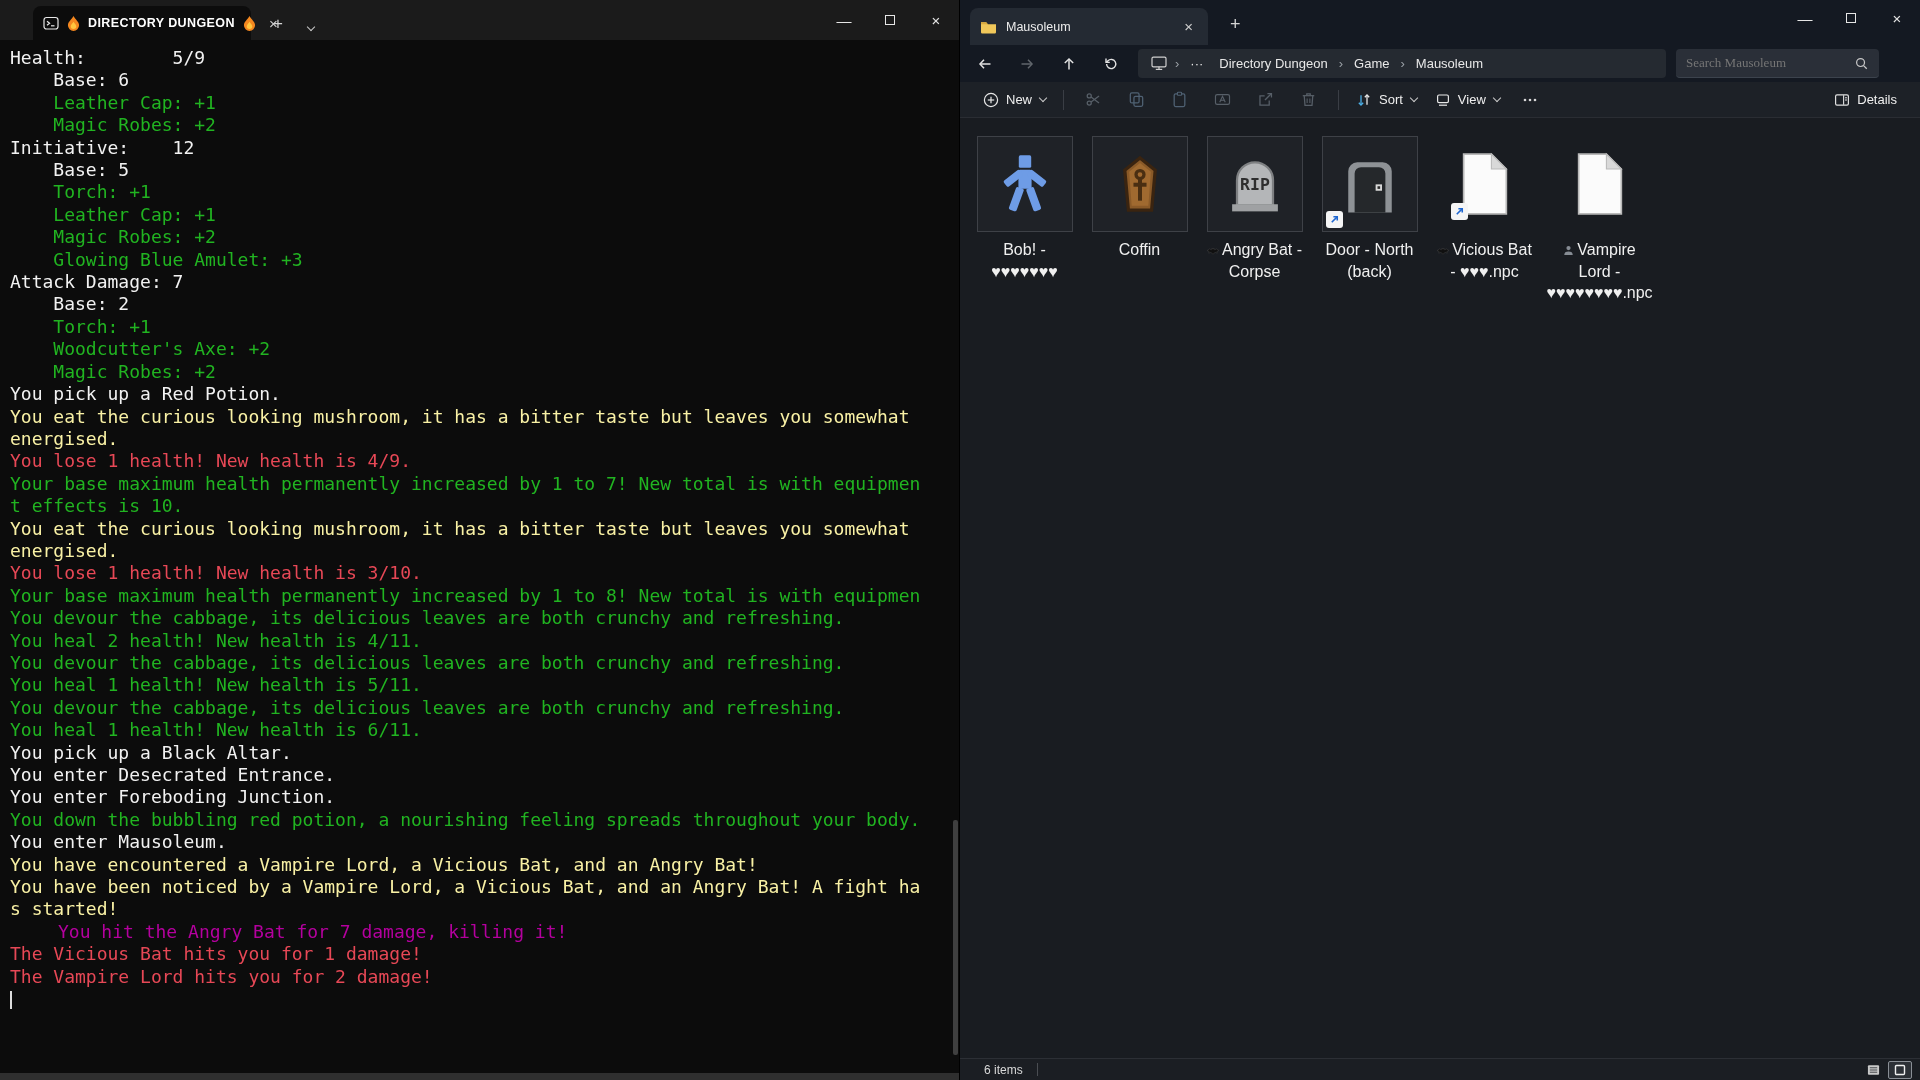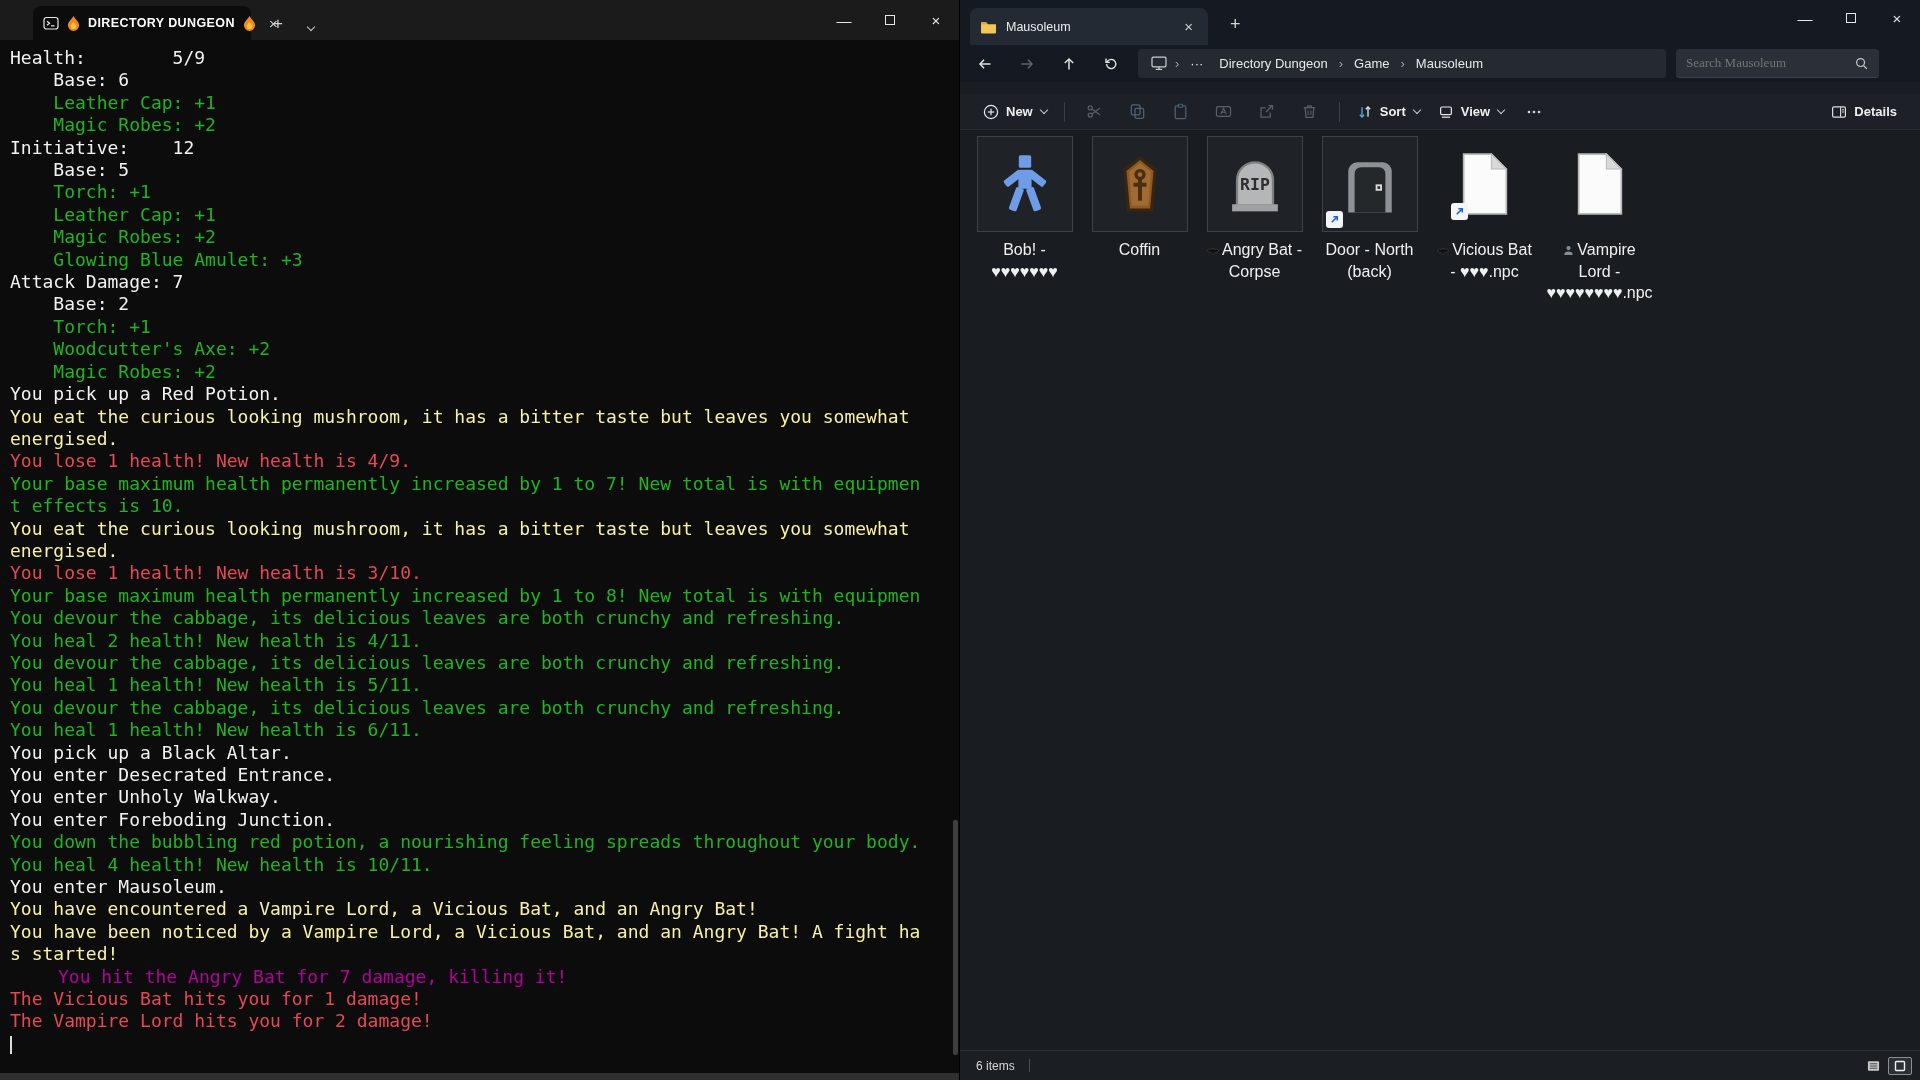--- a/index.html
+++ b/index.html
@@ -40,43 +40,43 @@
   .exp-navrow { position:absolute; left:0; top:45px; width:100%; height:37px; display:flex; align-items:center; }
   .nav-ico { width:34px; height:28px; display:flex; align-items:center; justify-content:center; border-radius:4px; margin-left:8px; }
   .crumb-pill { margin-left:10px; width:528px; height:29px; background:#252a31; border-radius:4px;
                 display:flex; align-items:center; padding:0 10px; gap:4px; }
   .crumb-item { color:#e8e8e8; font-size:13px; padding:2px 6px; border-radius:3px; white-space:nowrap; }
   .crumb-sep { color:#9aa0a6; font-size:13px; padding:0 1px; }
   .search-pill { margin-left:10px; width:203px; height:29px; background:#2a2f38; border-radius:4px;
                  border-bottom:1px solid #3c434d; display:flex; align-items:center; padding:0 10px; }
   .search-pill input { flex:1; background:transparent; border:none; outline:none; color:#9aa0a8;
                        font-size:13px; font-family:Liberation Serif, serif; }
-  .exp-toolbar { position:absolute; left:0; top:94px; width:100%; height:36px; background:#1d2127;
-                 border-bottom:1px solid #2a2d33; display:flex; align-items:center; padding:0 14px;font-weight:bold; }
+  .exp-toolbar { position:absolute; left:0; top:82px; width:100%; height:36px; background:#1d2127;
+                 border-bottom:1px solid #2a2d33; display:flex; align-items:center; padding:0 14px; }
   .tb-btn { display:flex; align-items:center; gap:7px; padding:5px 9px; border-radius:4px; color:#efefef; font-size:13px; }
   .tb-ico-btn { padding:5px 13px; display:flex; align-items:center; border-radius:4px; }
   .tb-sep { width:1px; height:20px; background:#3a3e45; margin:0 8px; }
   .tb-right { margin-left:auto; display:flex; align-items:center; }
   .chev { width:7px; height:7px; display:inline-block; position:relative; top:-1px; }
   .chev:after { content:""; position:absolute; left:1px; top:0; width:5px; height:5px;
                 border-right:1.4px solid #c9c9c9; border-bottom:1.4px solid #c9c9c9; transform:rotate(45deg); }
 
   .exp-content { position:absolute; left:0; top:118px; width:100%; bottom:22px; padding:18px 16px; }
   .files-row { display:flex; gap:18px; align-items:flex-start; }
   .file { width:97px; display:flex; flex-direction:column; align-items:center; }
   .thumb { width:96px; height:96px; display:flex; align-items:center; justify-content:center; position:relative; }
   .thumb.boxed { background:#1f2227; border:1px solid #3e4147; }
   .file-label { margin-top:7px; color:#f0f0f0; font-size:16px; line-height:1.35; text-align:center;
                 max-width:108px; word-wrap:break-word; }
   .badge-shortcut { position:absolute; left:3px; bottom:3px; width:17px; height:17px; background:#f5f5f5;
                     border-radius:3px; display:flex; align-items:center; justify-content:center; }
   .lbl-ico { display:inline-block; vertical-align:-1px; margin-right:3px; }
 
-  .exp-statusbar { position:absolute; left:0; bottom:0; width:100%; height:30px; background:#1b1e23;
-                   border-top:1px solid #2c2f35; display:flex; align-items:center; padding:0 8px 0 16px; }
+  .exp-statusbar { position:absolute; left:0; bottom:0; width:100%; height:22px; background:#1b1e23;
+                   border-top:1px solid #2c2f35; display:flex; align-items:center; padding:0 8px 0 24px; }
   .status-text { color:#d8d8d8; font-size:12px; }
   .status-sep { width:1px; height:13px; background:#4a4d52; margin-left:14px; }
   .status-right { margin-left:auto; display:flex; gap:3px; }
   .view-toggle { width:24px; height:18px; display:flex; align-items:center; justify-content:center; border-radius:2px; }
   .view-toggle.active { border:1px solid #8a8f96; background:#2c3036; }
 
   svg { display:block; }
 </style>
 </head>
 <body>
@@ -145,24 +145,22 @@
       <div class="term-line c-r">You lose 1 health! New health is 3/10.</div>
       <div class="term-line c-g">Your base maximum health permanently increased by 1 to 8! New total is with equipmen</div>
       <div class="term-line c-g">You devour the cabbage, its delicious leaves are both crunchy and refreshing.</div>
       <div class="term-line c-g">You heal 2 health! New health is 4/11.</div>
       <div class="term-line c-g">You devour the cabbage, its delicious leaves are both crunchy and refreshing.</div>
       <div class="term-line c-g">You heal 1 health! New health is 5/11.</div>
       <div class="term-line c-g">You devour the cabbage, its delicious leaves are both crunchy and refreshing.</div>
       <div class="term-line c-g">You heal 1 health! New health is 6/11.</div>
       <div class="term-line c-w">You pick up a Black Altar.</div>
       <div class="term-line c-w">You enter Desecrated Entrance.</div>
-      <div class="term-line c-w">You enter Unholy Walkway.</div>
       <div class="term-line c-w">You enter Foreboding Junction.</div>
       <div class="term-line c-g">You down the bubbling red potion, a nourishing feeling spreads throughout your body.</div>
-      <div class="term-line c-g">You heal 4 health! New health is 10/11.</div>
       <div class="term-line c-w">You enter Mausoleum.</div>
       <div class="term-line c-y">You have encountered a Vampire Lord, a Vicious Bat, and an Angry Bat!</div>
       <div class="term-line c-y">You have been noticed by a Vampire Lord, a Vicious Bat, and an Angry Bat! A fight ha</div>
       <div class="term-line c-y">s started!</div>
       <div class="term-line c-m">You hit the Angry Bat for 7 damage, killing it!</div>
       <div class="term-line c-r">The Vicious Bat hits you for 1 damage!</div>
       <div class="term-line c-r">The Vampire Lord hits you for 2 damage!</div>
       <div class="term-line"><span class="term-cursor"></span></div>
     </div>
   <div class="term-scroll-thumb"></div>

